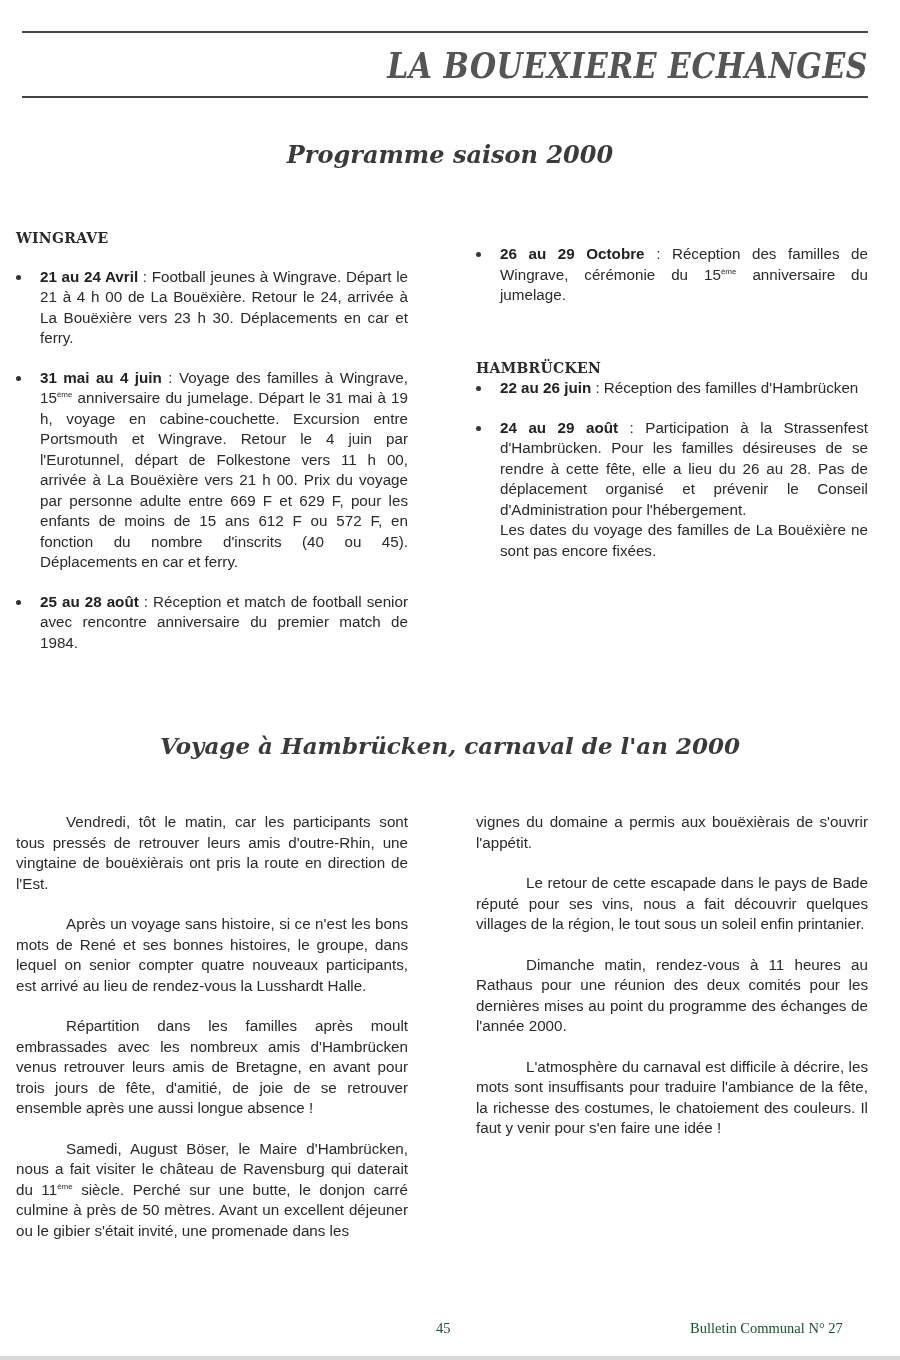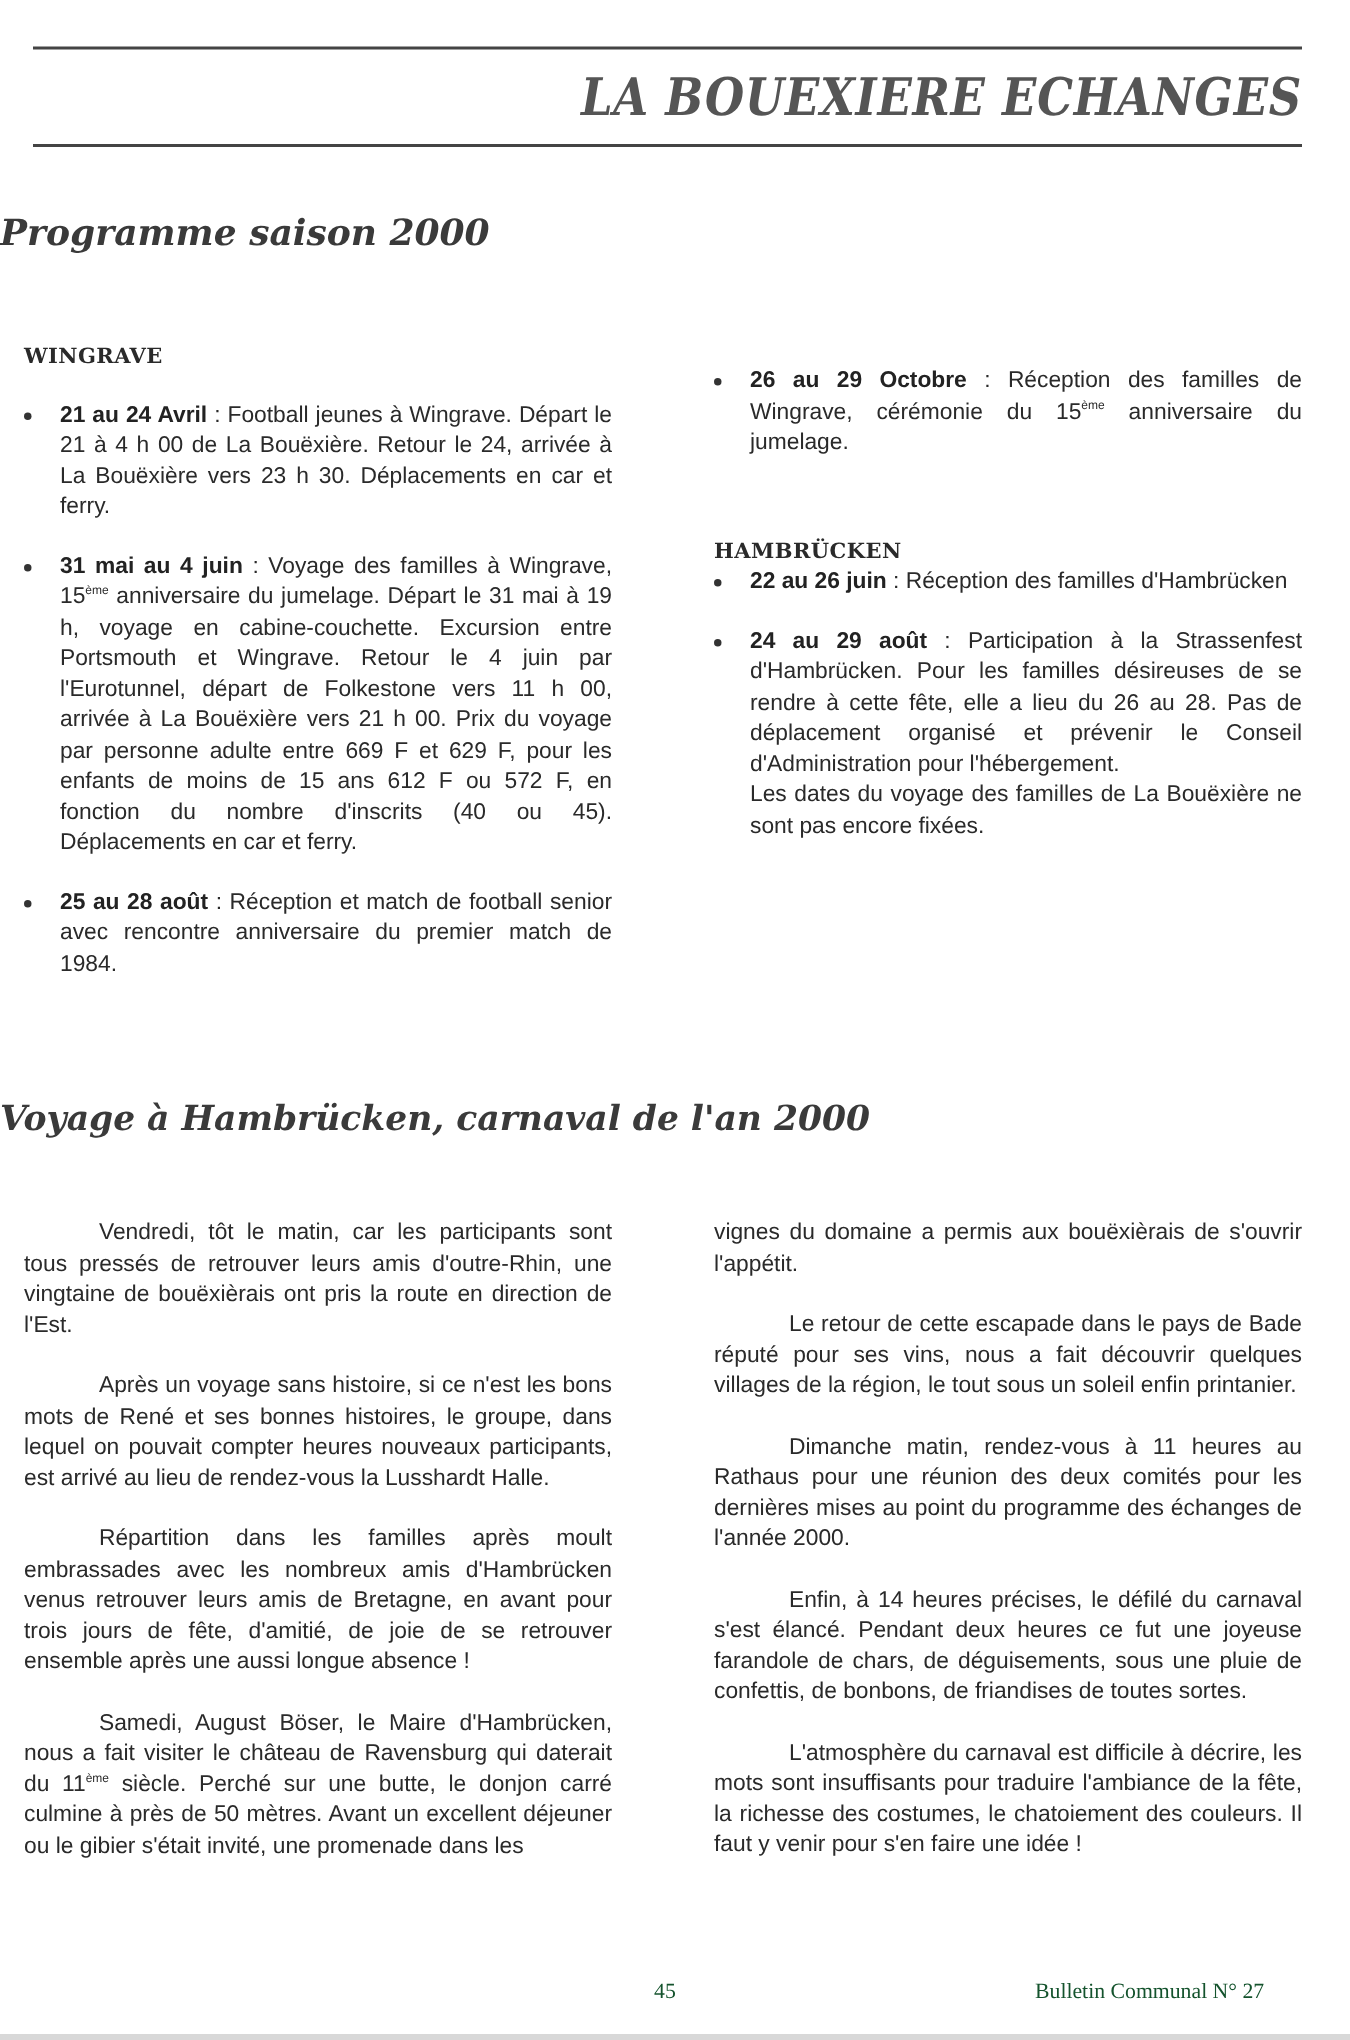--- a/index.html
+++ b/index.html
@@ -11,21 +11,21 @@
   .rule { position: absolute; left: 22px; width: 846px; height: 2px; background: #444; }
   .rule.top { top: 31px; }
   .rule.bot { top: 96px; }
   .masthead {
     position: absolute; right: 32px; top: 48px;
     font-family: "DejaVu Serif", serif; font-weight: bold; font-style: italic;
     font-size: 30px; letter-spacing: 0.5px; color: #555;
     transform: scaleY(1.15);
   }
   .section-title {
-    position: absolute; left: 0; width: 900px; 
+    position: absolute; left: 0; width: 900px; text-align: center;
     font-family: "DejaVu Serif", serif; font-weight: bold; font-style: italic;
     color: #3a3a3a;
   }
   .t1 { top: 140px; font-size: 24px; }
   .t2 { top: 732px; font-size: 23px; }
   .col { position: absolute; font-size: 15.2px; line-height: 20.5px; color: #2a2a2a; }
   .c1 { left: 16px; width: 392px; }
   .c2 { left: 476px; width: 392px; }
   .heading {
     font-family: "DejaVu Serif", serif; font-weight: bold; font-size: 14px;
@@ -90,28 +90,27 @@
     <span class="dot"></span>
     <b>24 au 29 août</b><span> : Participation à la Strassenfest d'Hambrücken. Pour les familles désireuses de se rendre à cette fête, elle a lieu du 26 au 28. Pas de déplacement organisé et prévenir le Conseil d'Administration pour l'hébergement.</span>
     <div>Les dates du voyage des familles de La Bouëxière ne sont pas encore fixées.</div>
   </div>
 </div>
 
 <div class="section-title t2">Voyage à Hambrücken, carnaval de l'an 2000</div>
 
 <div class="col c1" style="top:812px;">
   <p class="para">Vendredi, tôt le matin, car les participants sont tous pressés de retrouver leurs amis d'outre-Rhin, une vingtaine de bouëxièrais ont pris la route en direction de l'Est.</p>
-  <p class="para">Après un voyage sans histoire, si ce n'est les bons mots de René et ses bonnes histoires, le groupe, dans lequel on pouvait compter heures nouveaux participants, est arrivé au lieu de rendez-vous la Lusshardt Halle.</p>
+  <p class="para">Après un voyage sans histoire, si ce n'est les bons mots de René et ses bonnes histoires, le groupe, dans lequel on senior compter quatre nouveaux participants, est arrivé au lieu de rendez-vous la Lusshardt Halle.</p>
   <p class="para">Répartition dans les familles après moult embrassades avec les nombreux amis d'Hambrücken venus retrouver leurs amis de Bretagne, en avant pour trois jours de fête, d'amitié, de joie de se retrouver ensemble après une aussi longue absence !</p>
   <p class="para"><span>Samedi, August Böser, le Maire d'Hambrücken, nous a fait visiter le château de Ravensburg qui daterait du 11</span><sup>ème</sup><span> siècle. Perché sur une butte, le donjon carré culmine à près de 50 mètres. Avant un excellent déjeuner ou le gibier s'était invité, une promenade dans les</span></p>
 </div>
 
 <div class="col c2" style="top:812px;">
   <p class="para cont">vignes du domaine a permis aux bouëxièrais de s'ouvrir l'appétit.</p>
   <p class="para">Le retour de cette escapade dans le pays de Bade réputé pour ses vins, nous a fait découvrir quelques villages de la région, le tout sous un soleil enfin printanier.</p>
   <p class="para">Dimanche matin, rendez-vous à 11 heures au Rathaus pour une réunion des deux comités pour les dernières mises au point du programme des échanges de l'année 2000.</p>
-  <p class="para">Enfin, à 14 heures précises, le défilé du carnaval s'est élancé. Pendant deux heures ce fut une joyeuse farandole de chars, de déguisements, sous une pluie de confettis, de bonbons, de friandises de toutes sortes.</p>
   <p class="para">L'atmosphère du carnaval est difficile à décrire, les mots sont insuffisants pour traduire l'ambiance de la fête, la richesse des costumes, le chatoiement des couleurs. Il faut y venir pour s'en faire une idée !</p>
 </div>
 
 <div class="footer pagenum">45</div>
 <div class="footer bulletin">Bulletin Communal N° 27</div>
 <div class="page-bottom-edge"></div>
 
 </body></html>

